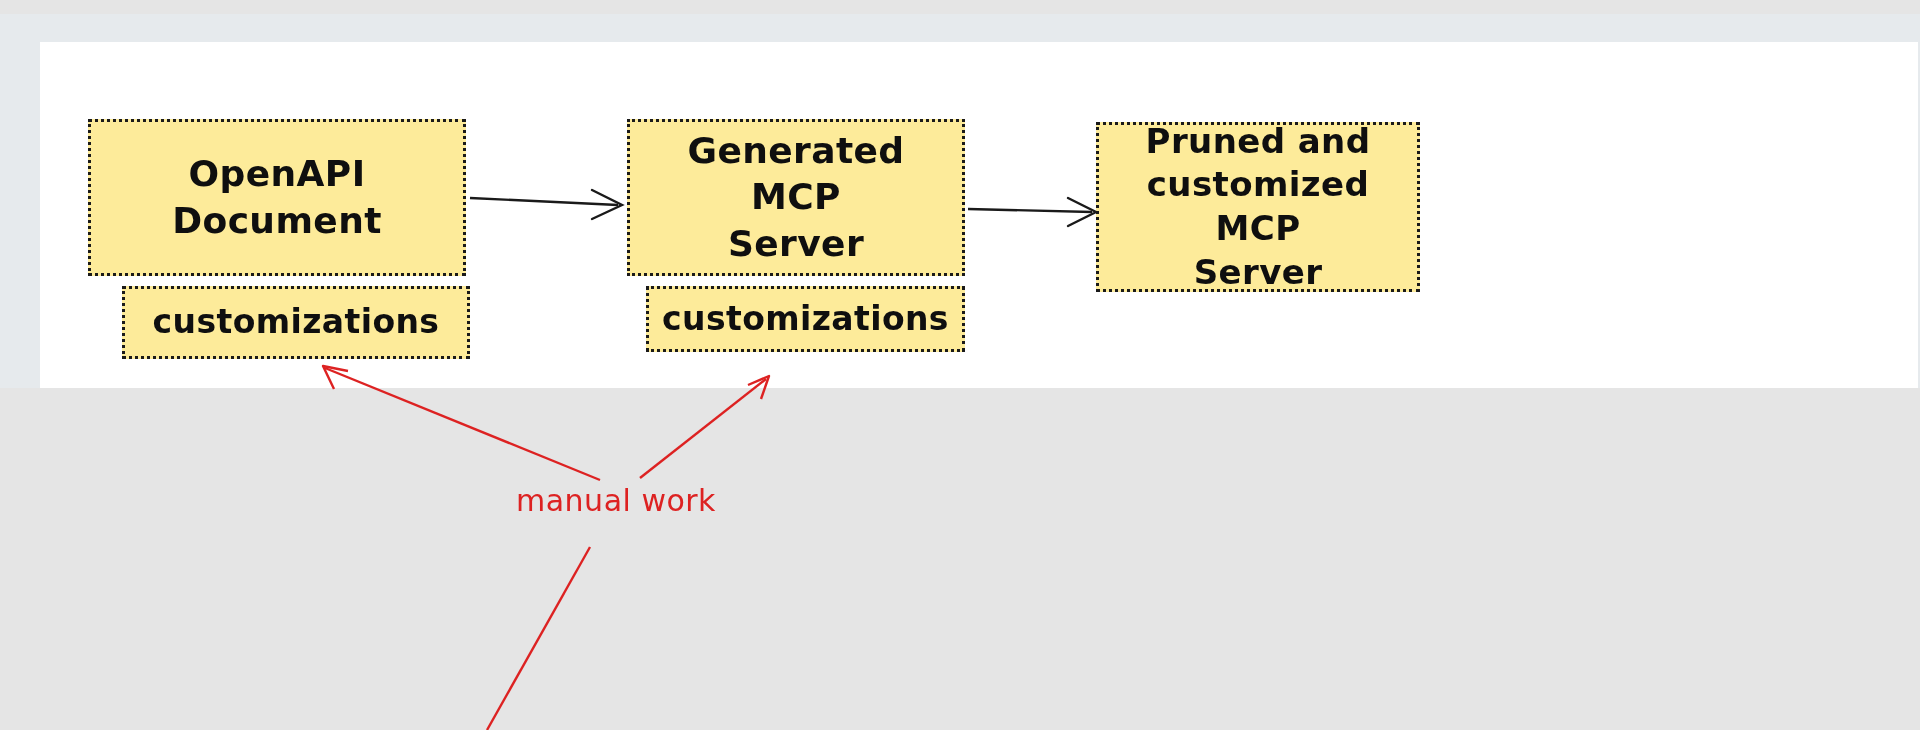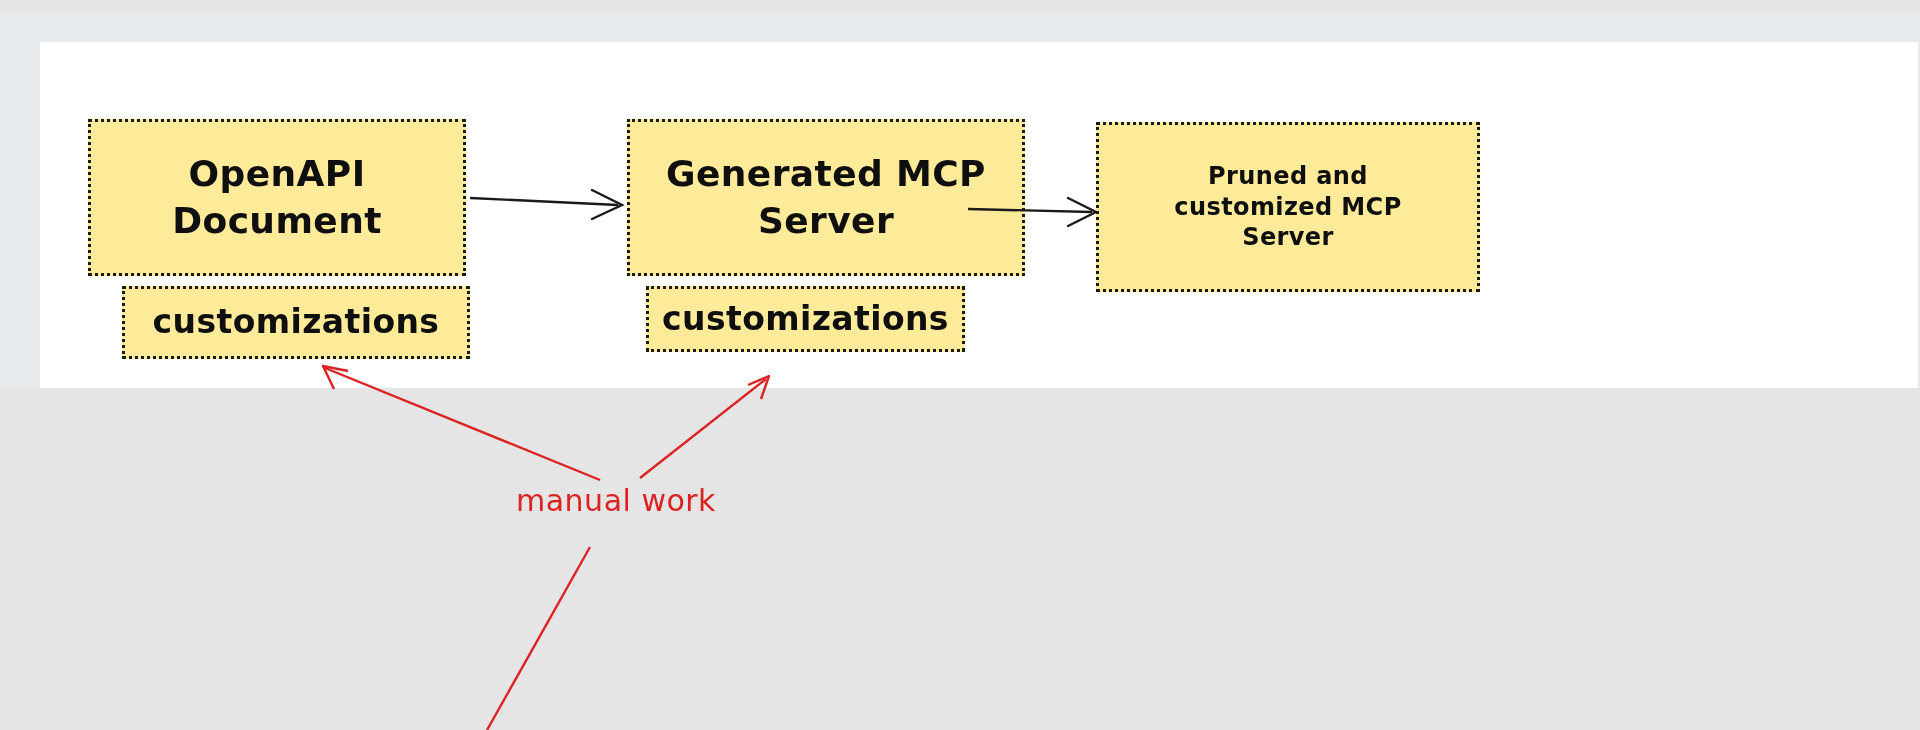--- a/index.html
+++ b/index.html
@@ -63,30 +63,30 @@
 
   #node-openapi {
     left: 88px;  top: 119px;  width: 378px; height: 157px;
     font-size: 36px;
   }
   #node-openapi-customizations {
     left: 122px; top: 286px;  width: 348px; height: 73px;
     font-size: 33px;
   }
   #node-generated {
-    left: 627px; top: 119px;  width: 398px; height: 157px;
+    left: 627px; top: 119px;  width: 338px; height: 157px;
     font-size: 36px;
   }
   #node-generated-customizations {
     left: 646px; top: 286px;  width: 319px; height: 66px;
     font-size: 33px;
   }
   #node-pruned {
-    left: 1096px; top: 122px; width: 384px; height: 170px;
-    font-size: 24px;
+    left: 1096px; top: 122px; width: 324px; height: 170px;
+    font-size: 34px;
     text-align: center;
   }
 
   
   #overlay {
     position: absolute;
     left: 0; top: 0;
     width: 1920px;
     height: 730px;
     pointer-events: none;

